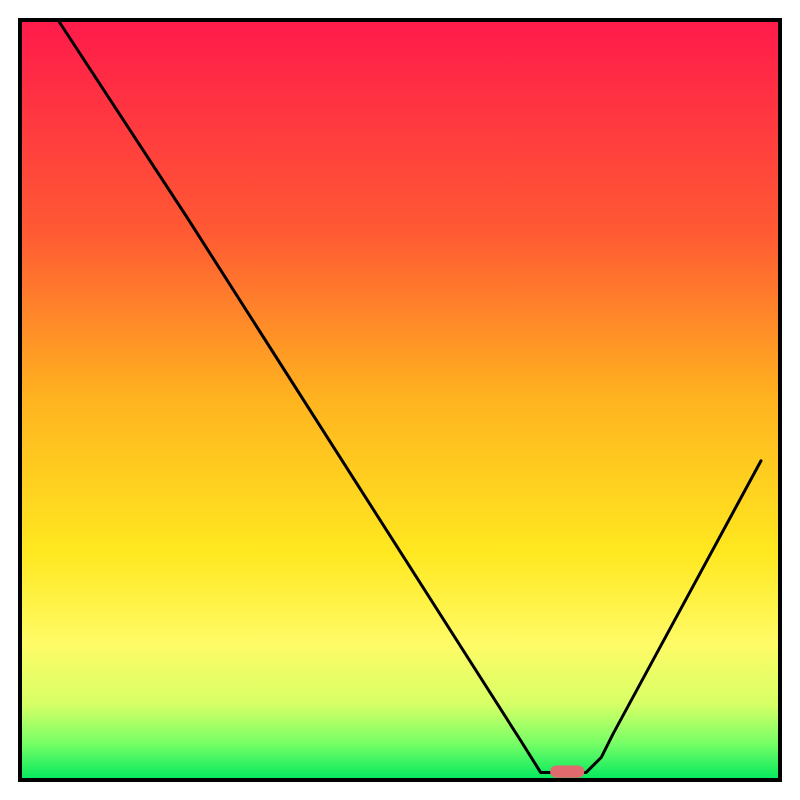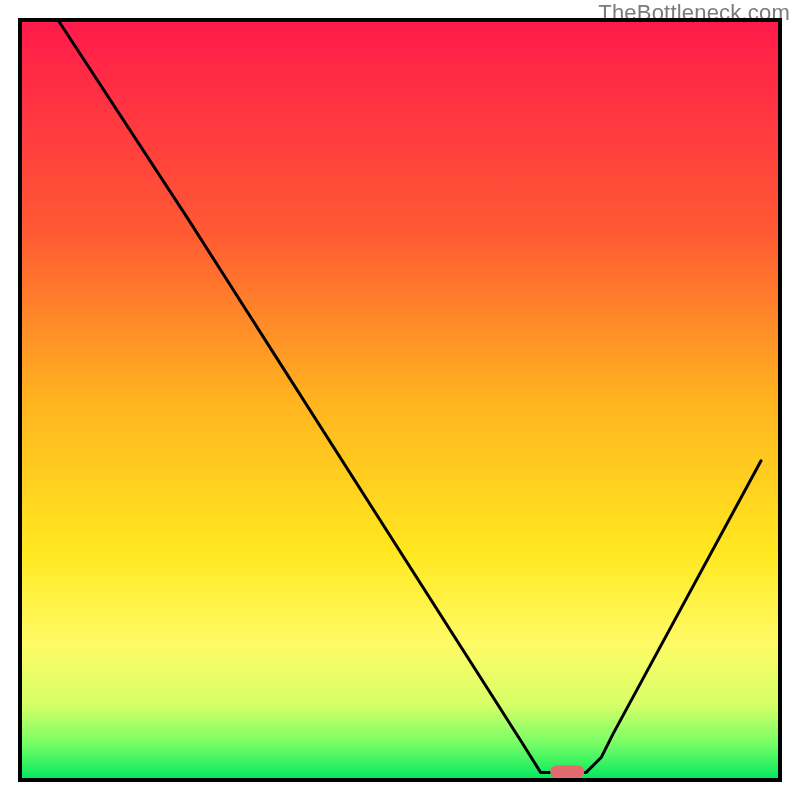--- a/index.html
+++ b/index.html
@@ -27,21 +27,20 @@
   svg.plot {
     position: absolute;
     left: 0;
     top: 0;
   }
 </style>
 </head>
 <body>
 
 <div class="stage">
-  <div class="watermark">TheBottleneck.com</div>
 
   <svg class="plot" width="800" height="800" viewBox="0 0 800 800">
     <defs>
       <linearGradient id="bg-grad" x1="0" y1="0" x2="0" y2="1">
           <stop offset="0%" stop-color="#ff1a4b"></stop>
           <stop offset="28.000000000000004%" stop-color="#ff5a33"></stop>
           <stop offset="50%" stop-color="#ffb41f"></stop>
           <stop offset="70%" stop-color="#ffe820"></stop>
           <stop offset="82%" stop-color="#fffb66"></stop>
           <stop offset="90%" stop-color="#d7ff66"></stop>

